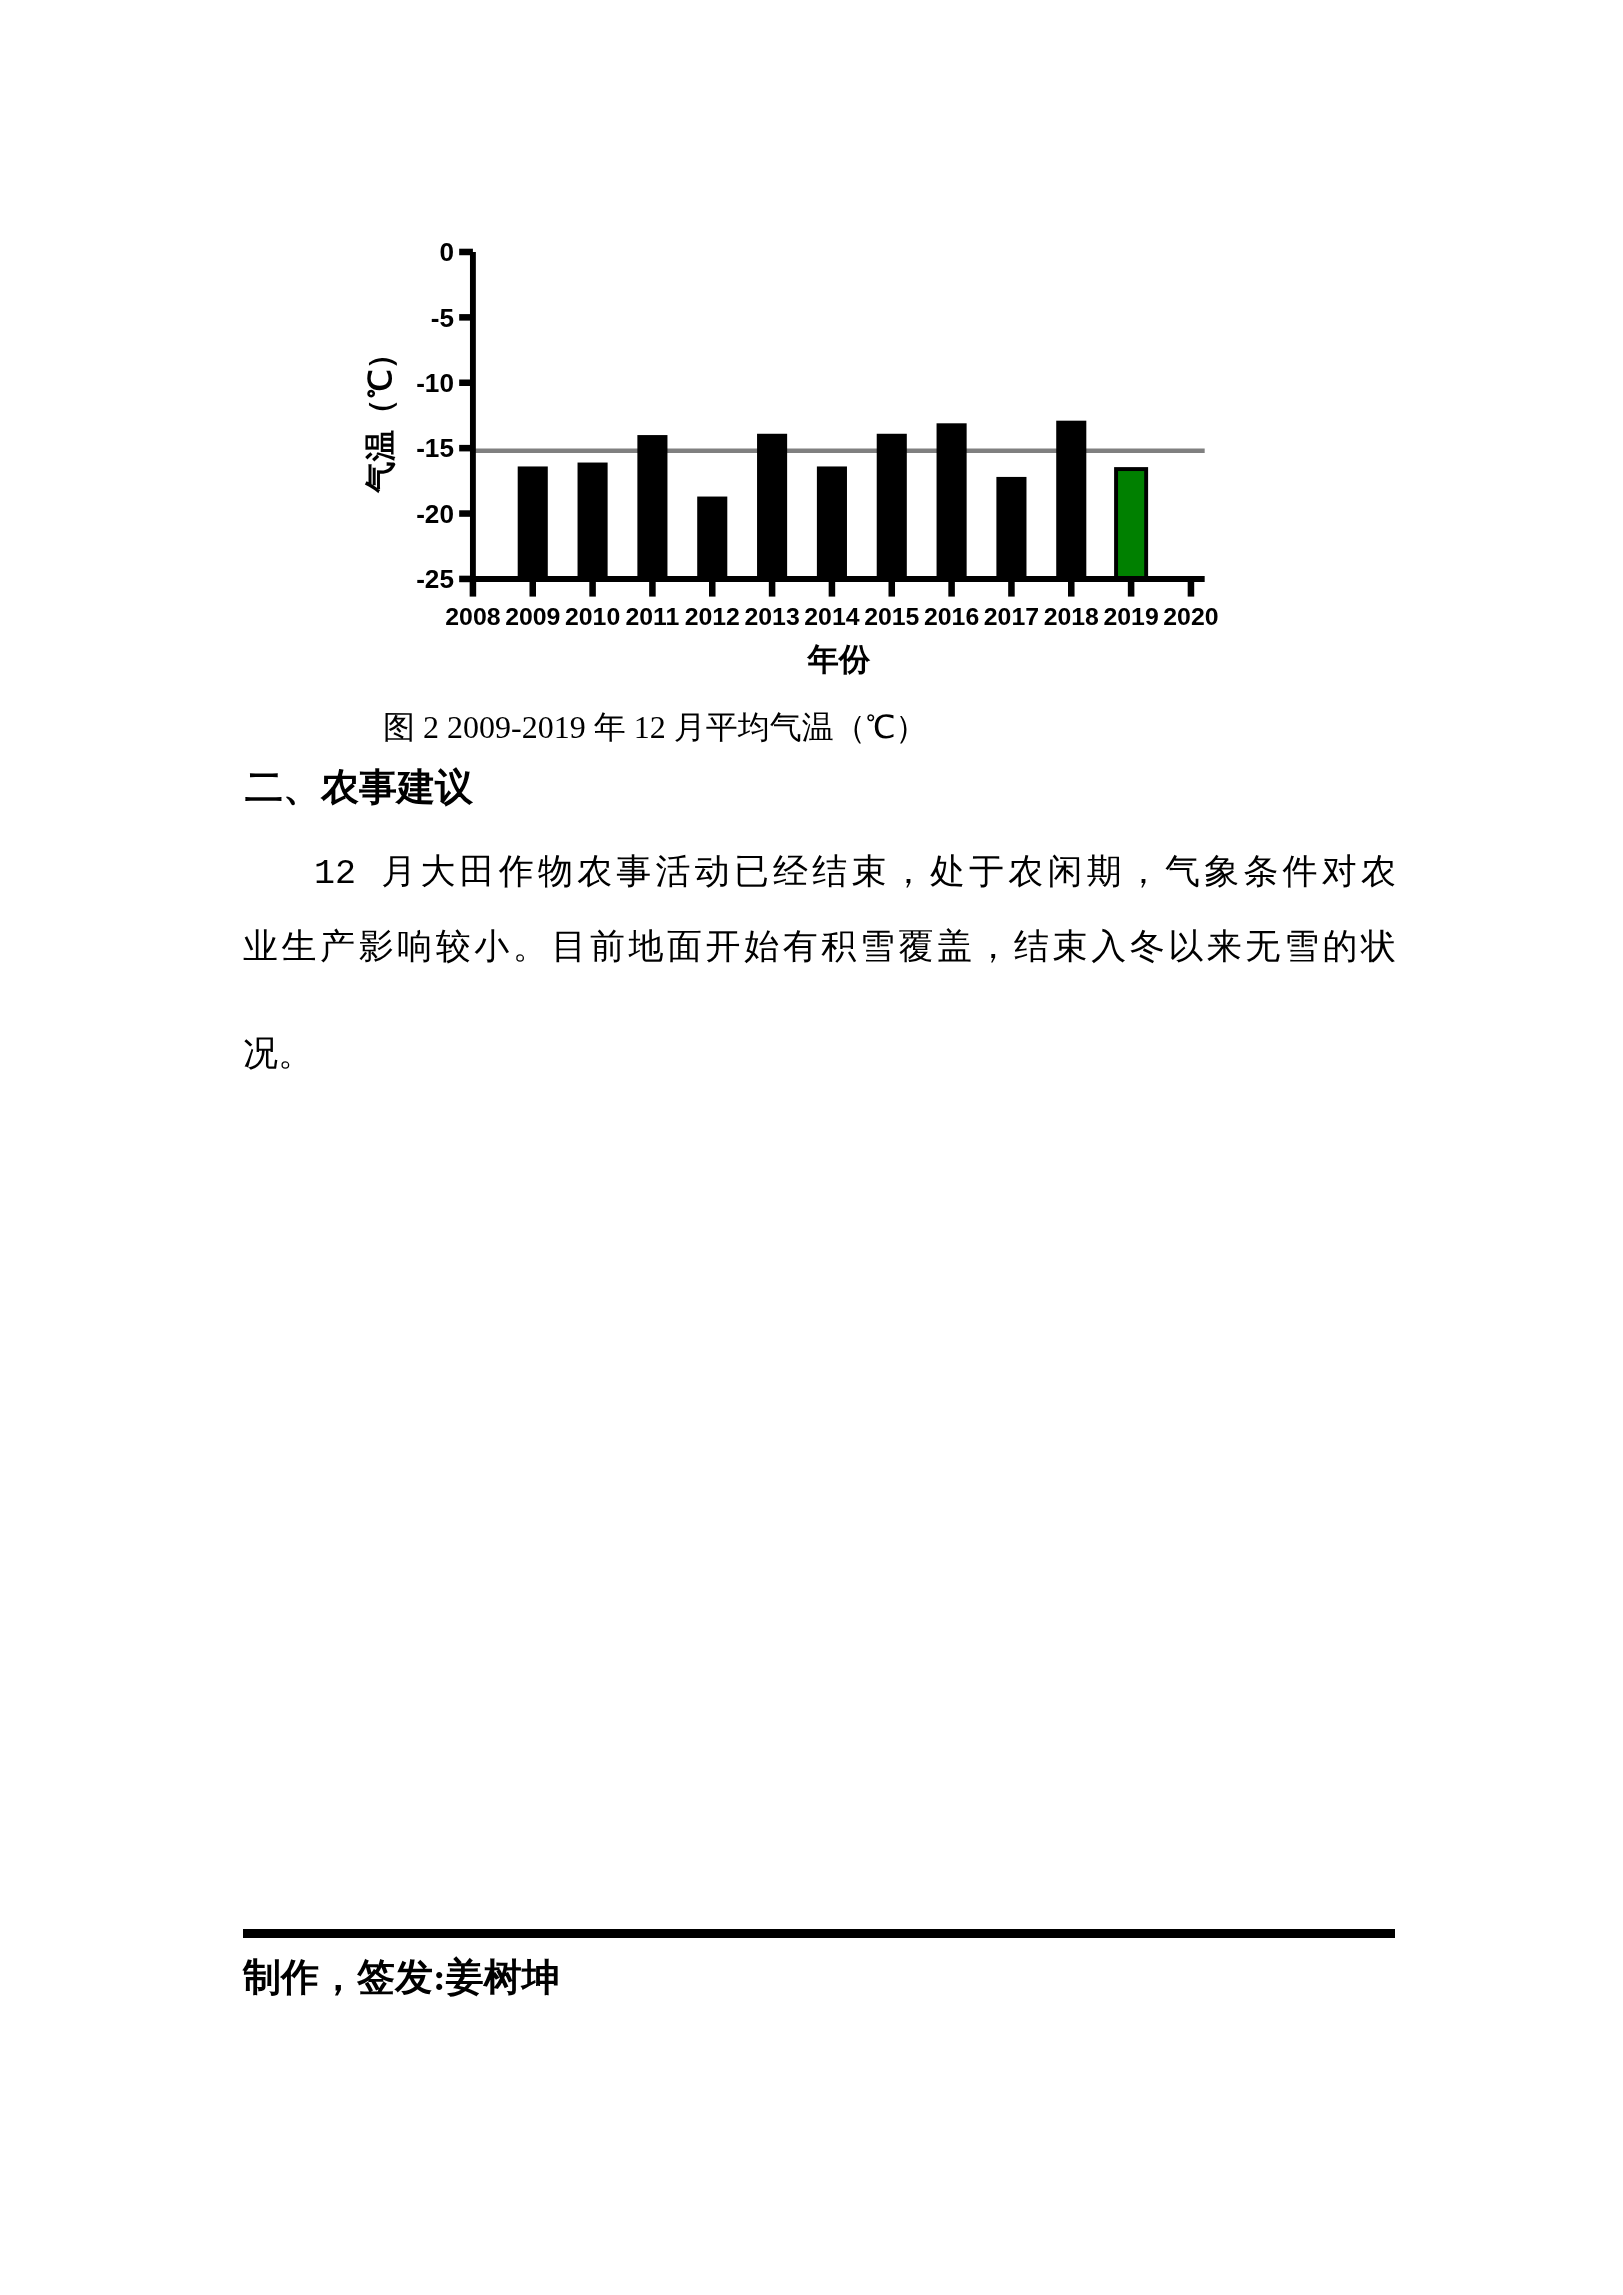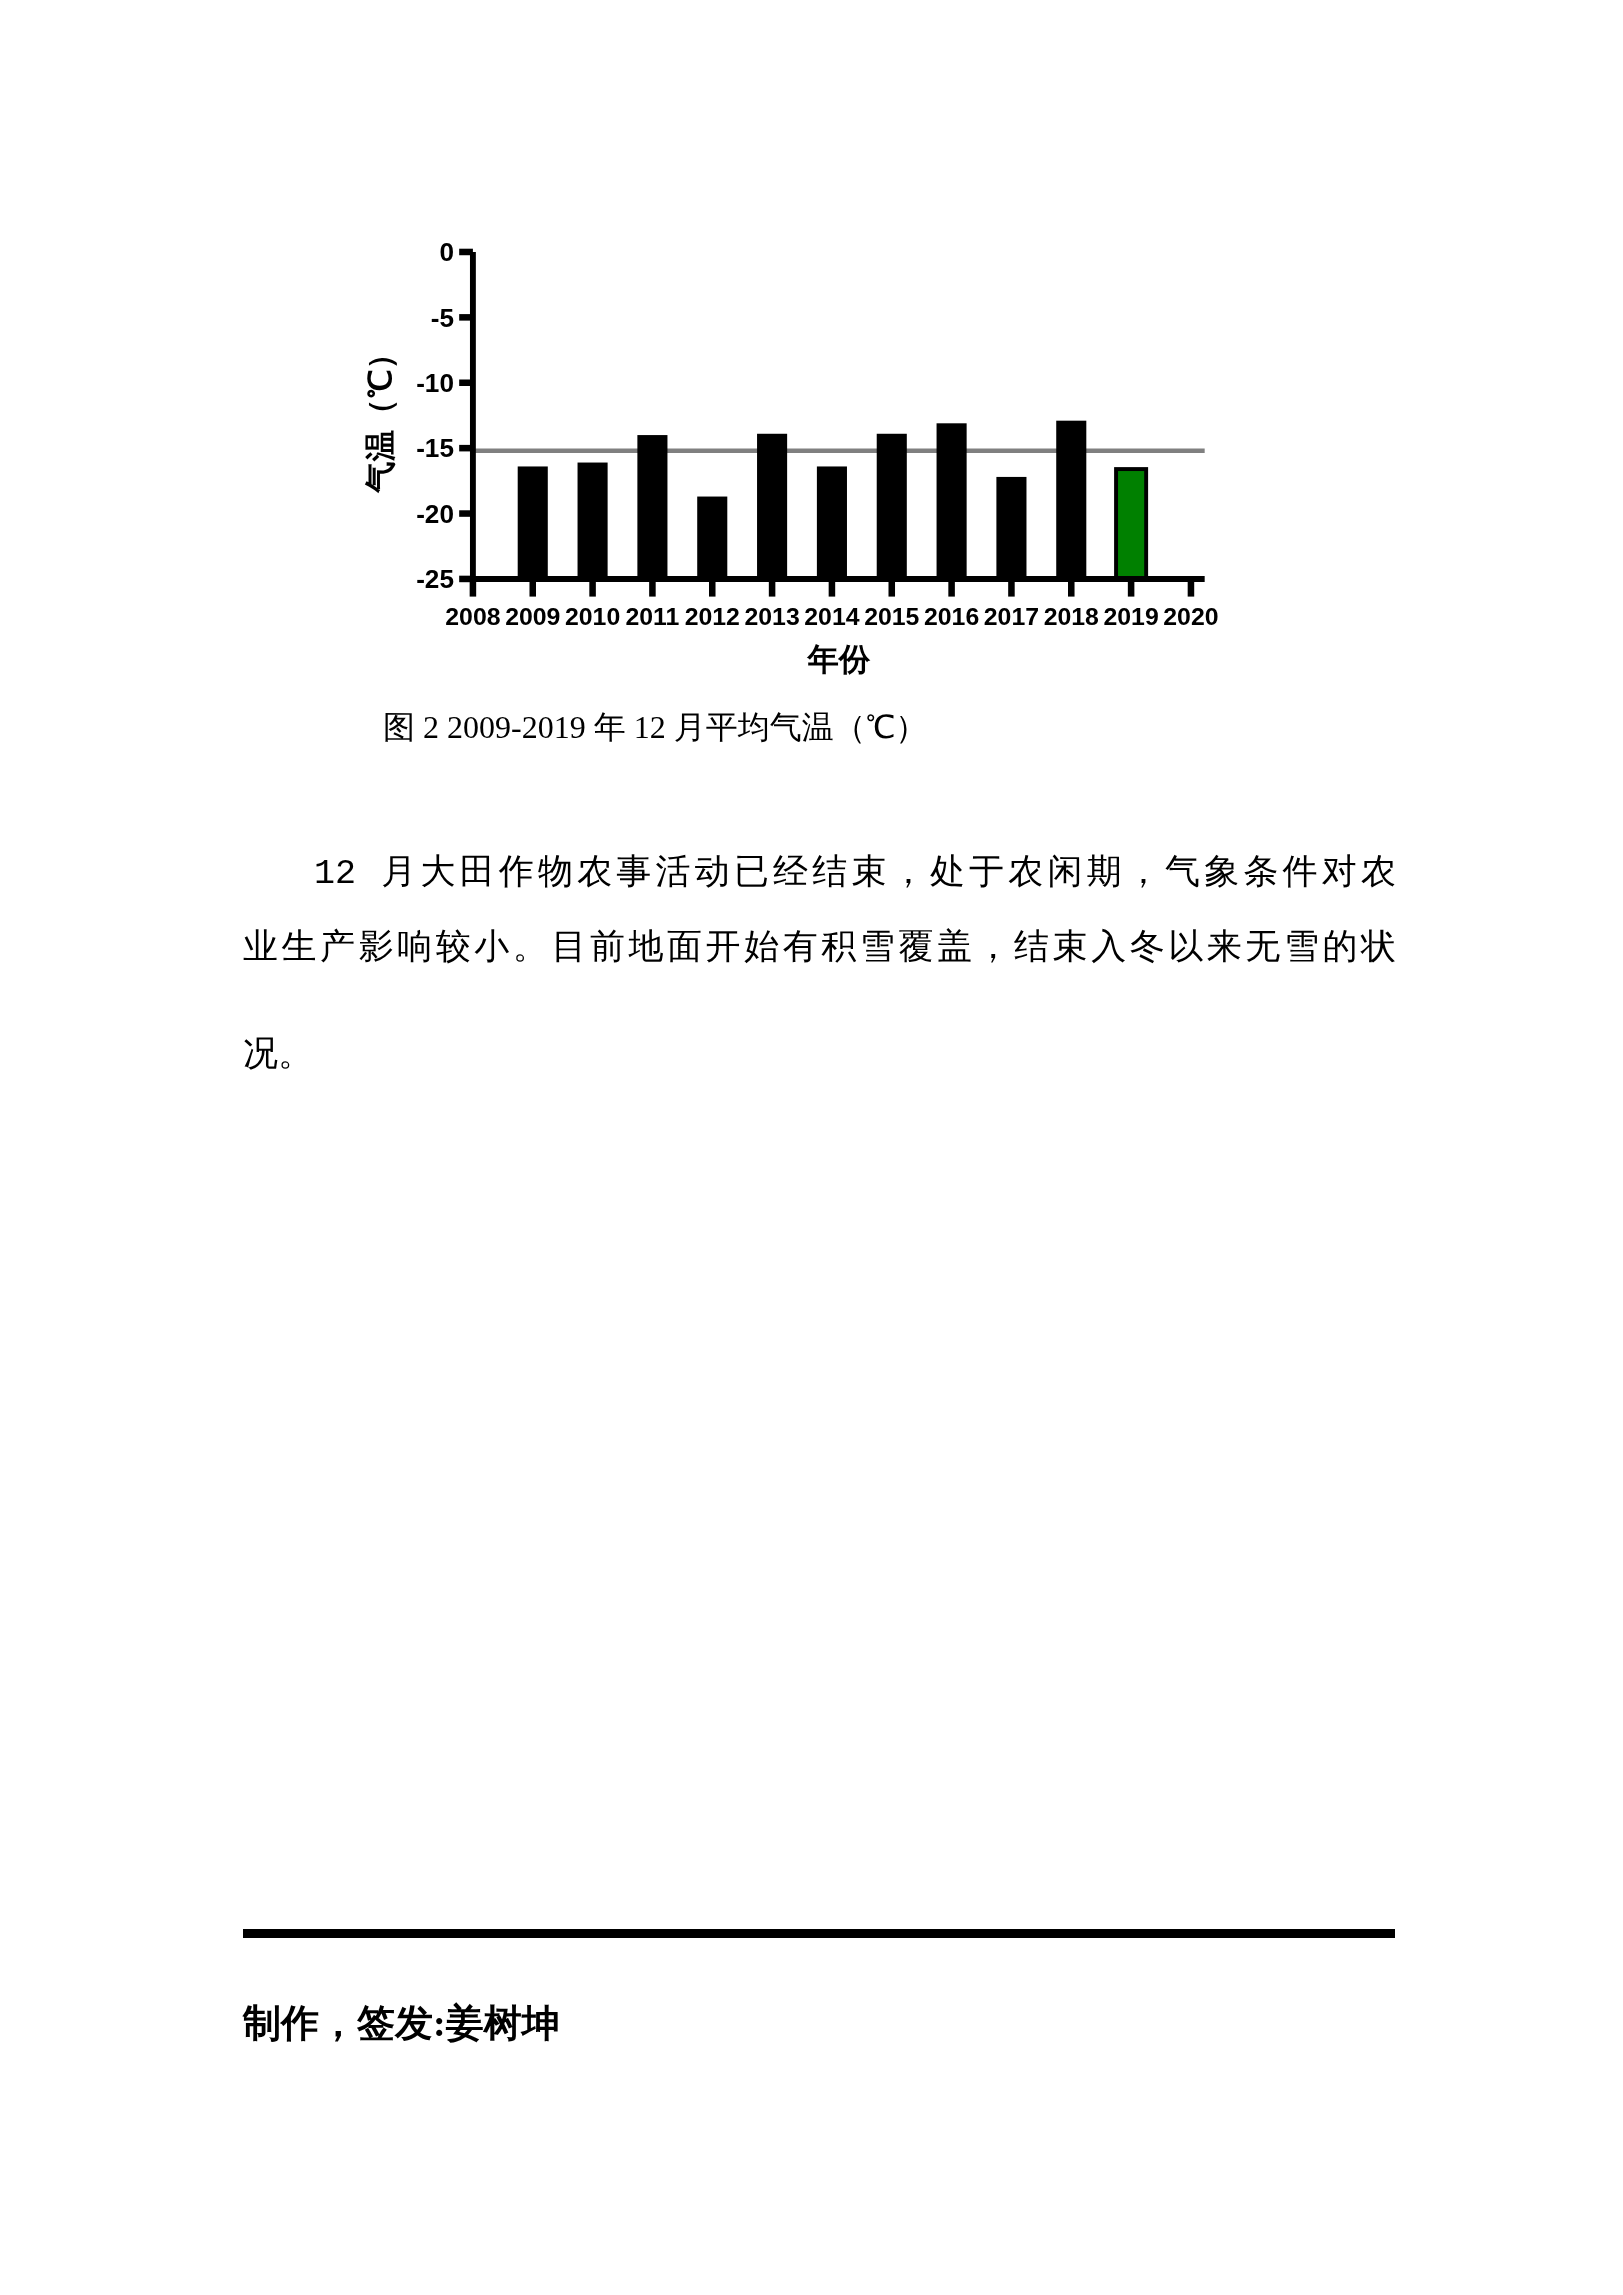--- a/index.html
+++ b/index.html
@@ -45,21 +45,21 @@
   .para-line.indent{ padding-left:71px; width:1082px; }
   #para-line-1{ top:851px; }
   #para-line-2{ top:926px; }
   #para-line-3{ top:1033px; }
   .footer-rule{
     position:absolute;left:243px;top:1929px;
     width:1152px;height:9.2px;
     background:#000000;
   }
   .footer-text{
-    position:absolute;left:243px;top:2000px;
+    position:absolute;left:243px;top:1954px;
     font-size:38px;line-height:47px;
     font-weight:bold;
     font-family:"Liberation Serif", serif;
     white-space:nowrap;
   }
 </style>
 </head>
 <body>
 
 <div id="page">
@@ -116,20 +116,21 @@
       <line x1="1189.5" y1="559.5" x2="1189.5" y2="582" stroke="#000000" stroke-width="10"></line>
       <text x="1189.5" y="625" text-anchor="middle" font-size="38">2019</text>
       <line x1="1281" y1="559.5" x2="1281" y2="582" stroke="#000000" stroke-width="10"></line>
       <text x="1281" y="625" text-anchor="middle" font-size="38">2020</text>
       <text x="742.5" y="695" text-anchor="middle" font-size="48">年份</text>
       <text x="0" y="0" text-anchor="middle" font-size="48" transform="translate(58,305) rotate(-90)">气温（℃）</text>
     </svg>
 
   <div class="caption">图 2 2009-2019 年 12 月平均气温（℃）</div>
 
+  <div class="heading">二、农事建议</div>
 
   <div class="para-line justified indent" id="para-line-1">12 月大田作物农事活动已经结束，处于农闲期，气象条件对农</div>
   <div class="para-line justified" id="para-line-2">业生产影响较小。目前地面开始有积雪覆盖，结束入冬以来无雪的状</div>
   <div class="para-line" id="para-line-3">况。</div>
 
   <div class="footer-rule"></div>
   <div class="footer-text">制作，签发:姜树坤</div>
 
 </div>
 

